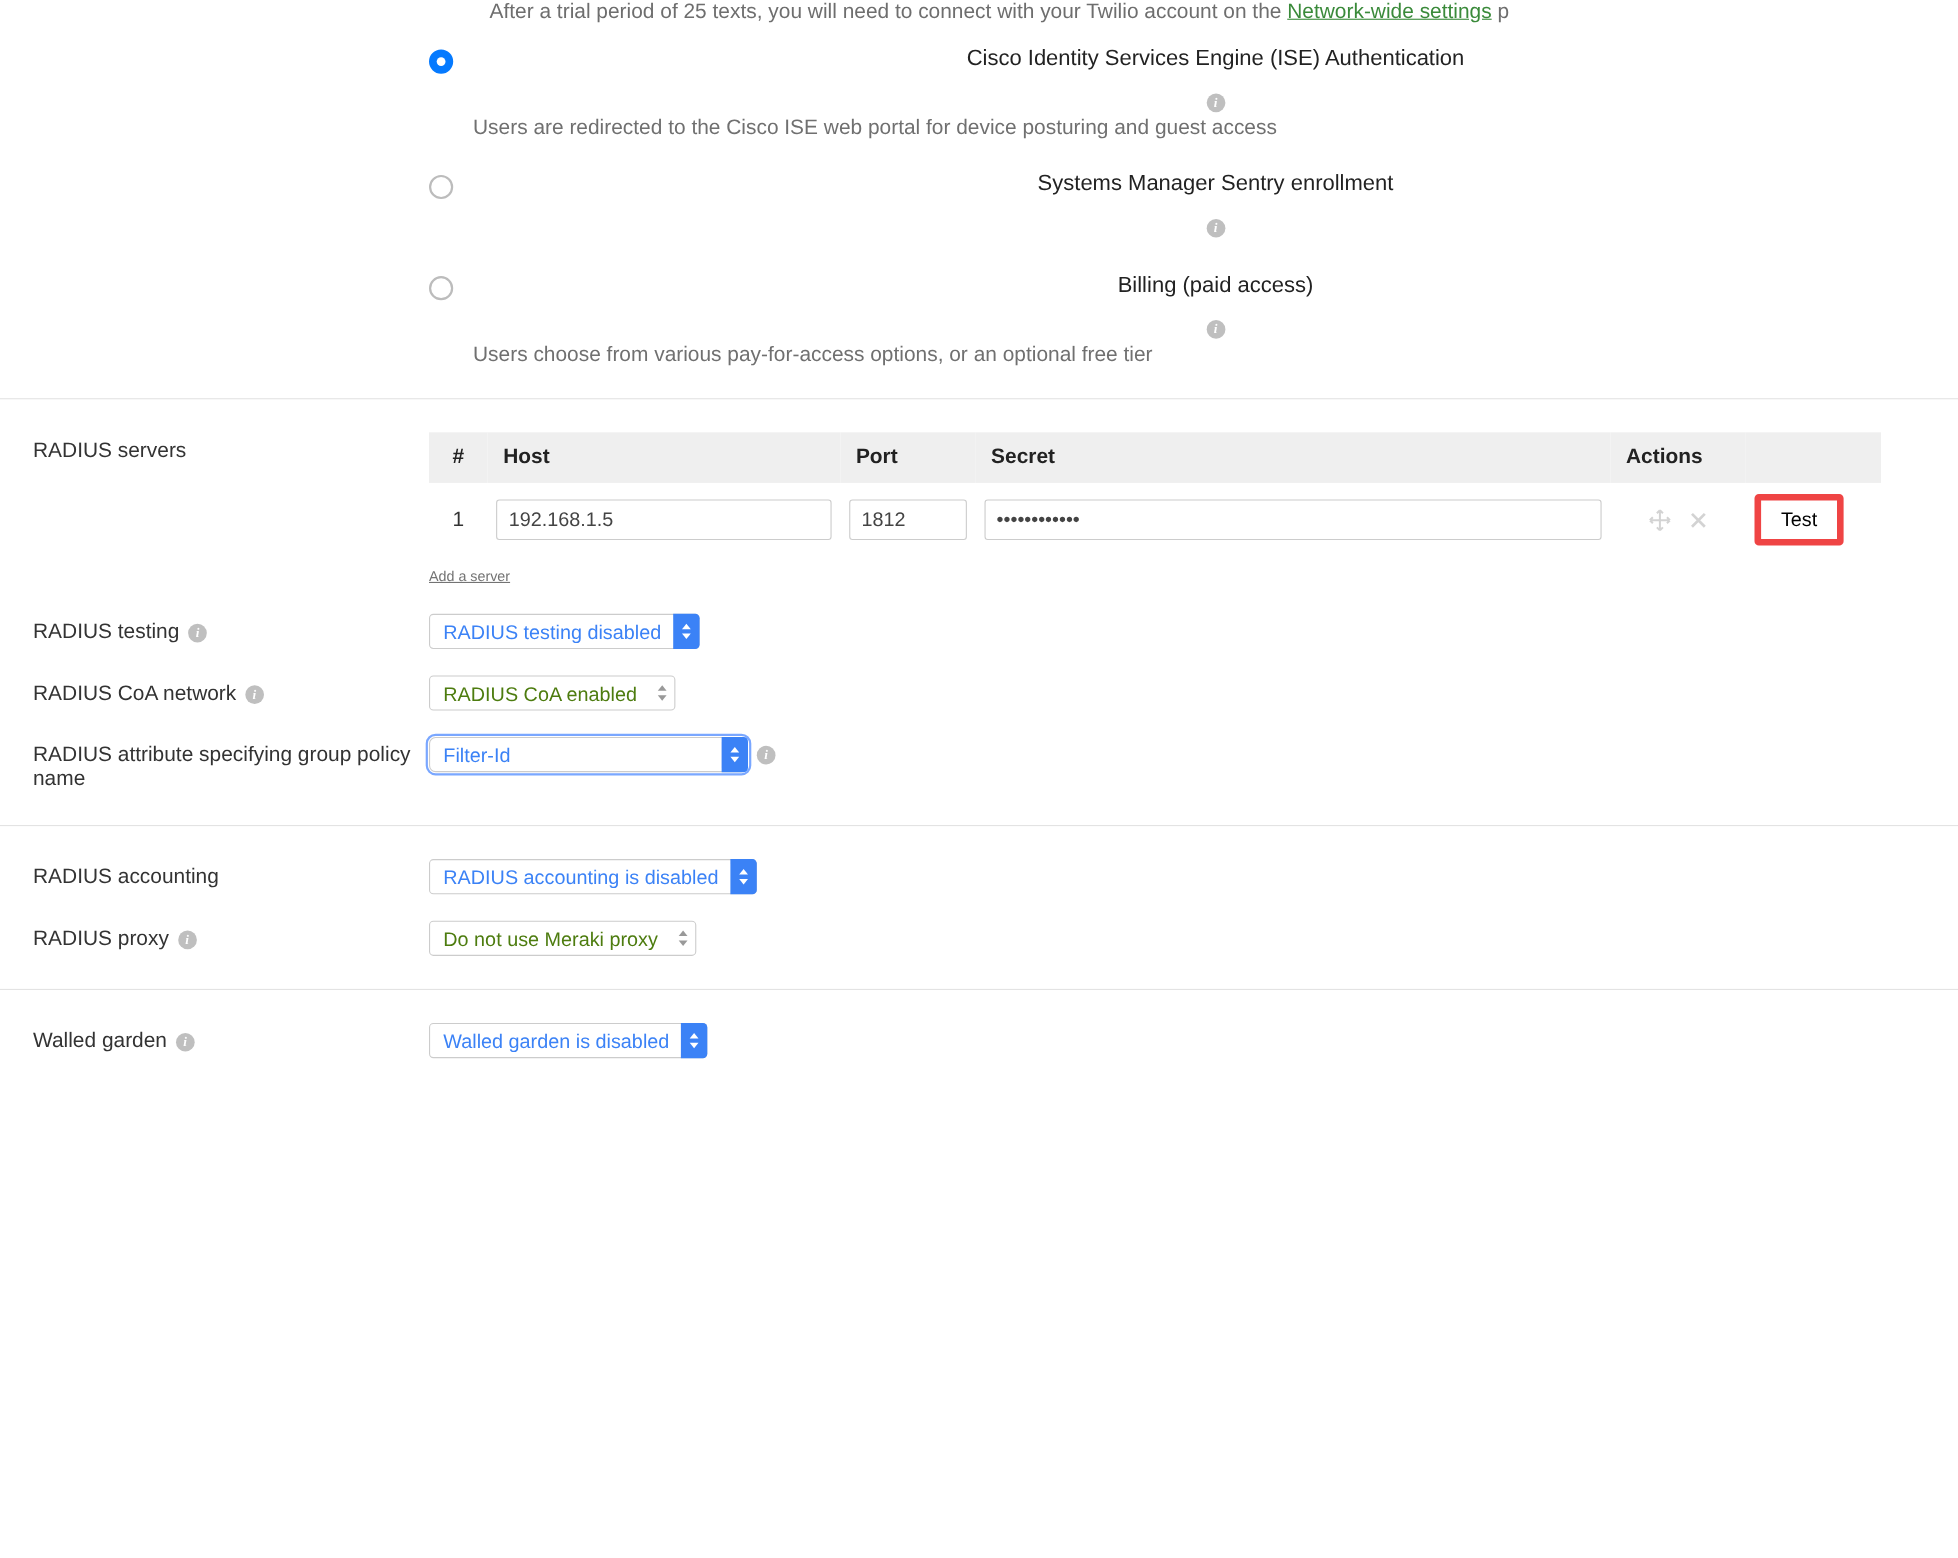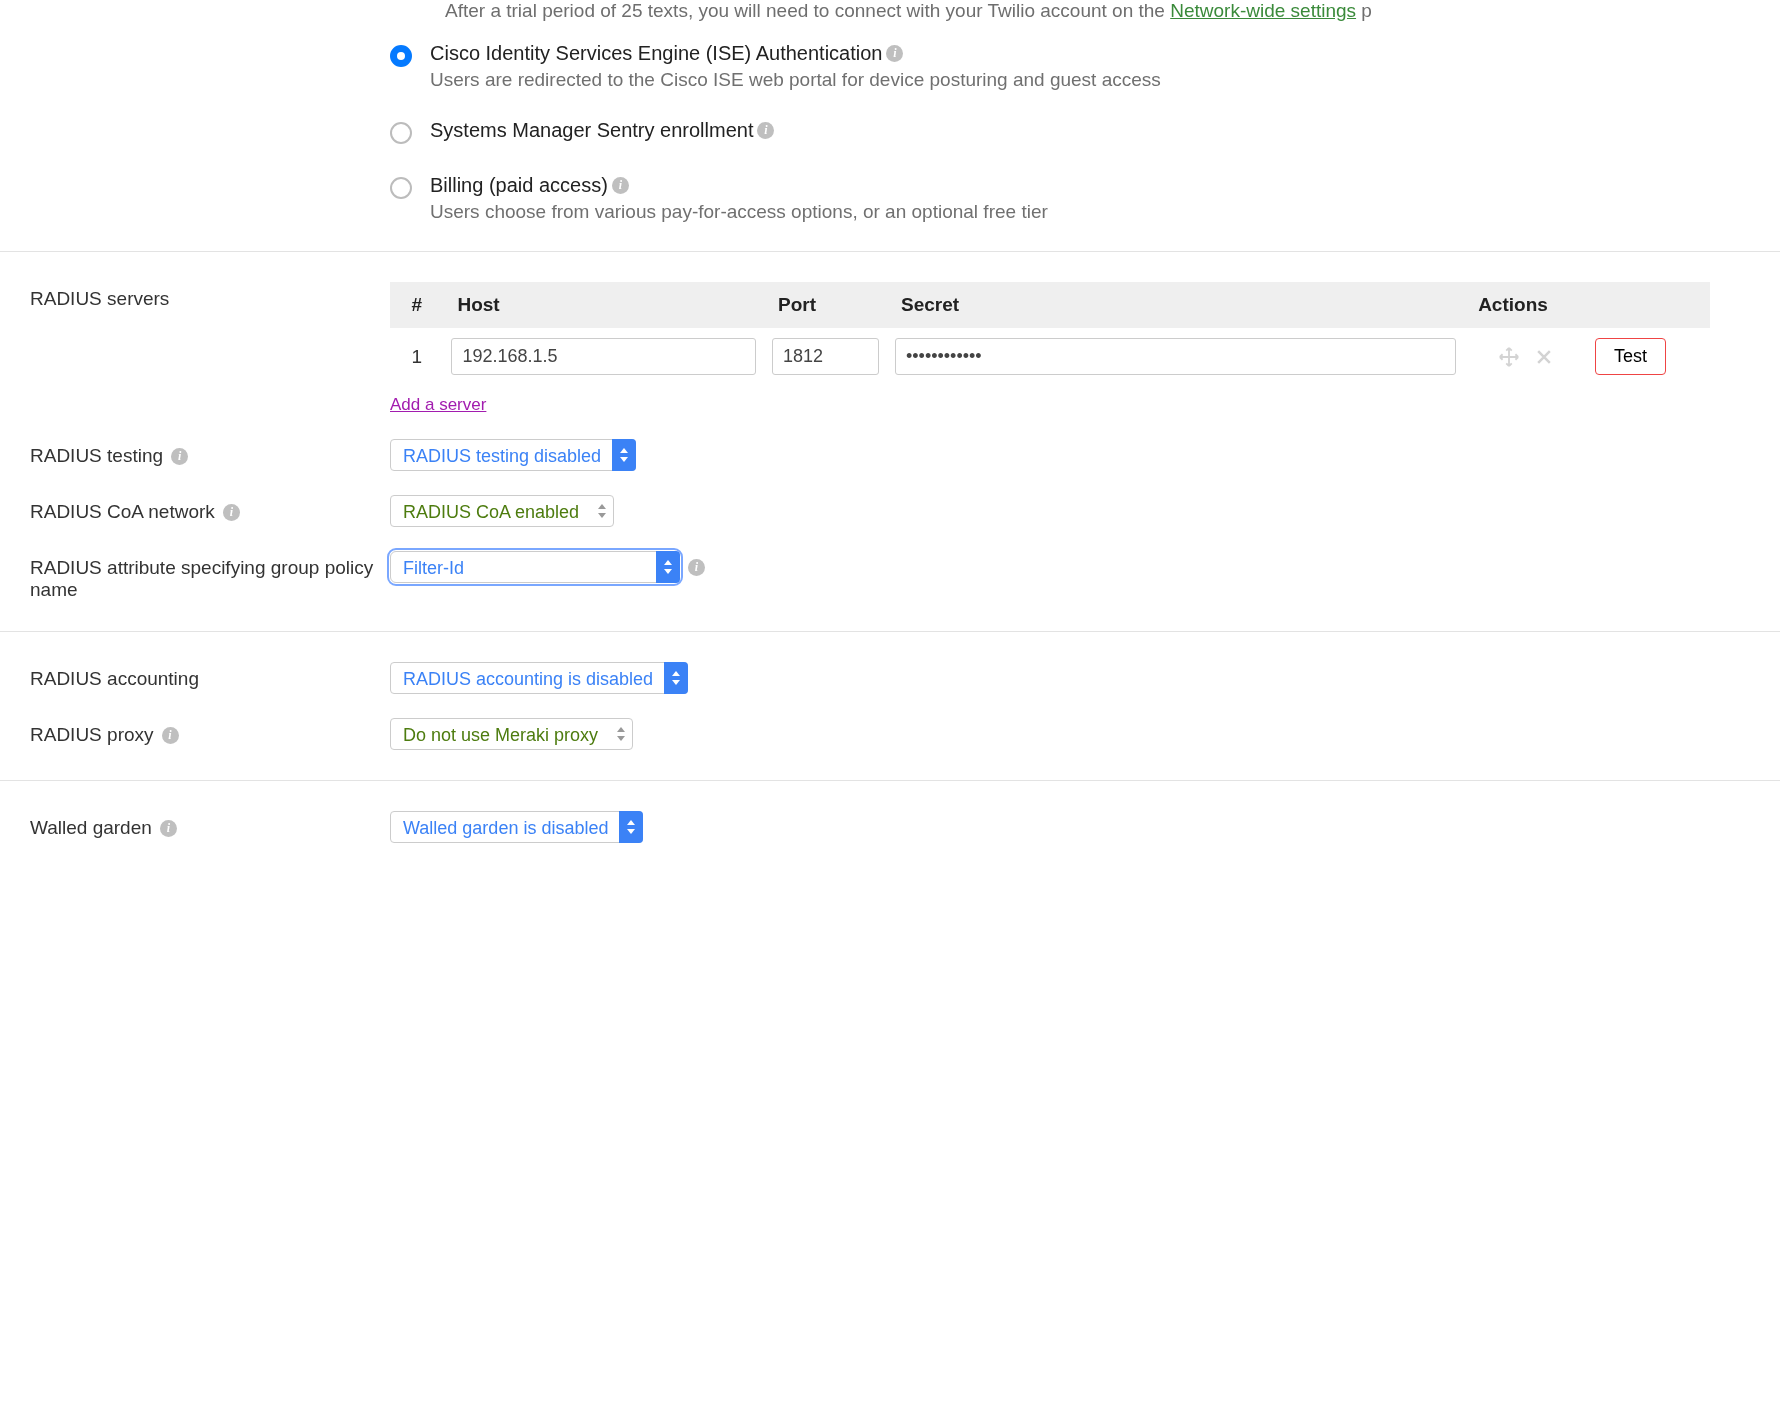--- a/index.html
+++ b/index.html
@@ -71,22 +71,23 @@
     top: 50%; left: 50%;
     transform: translate(-50%, -50%);
   }
   .radio-body { flex: 1; }
   .radio-title {
     color: #222;
     font-weight: 400;
     font-size: 20px;
     display: flex;
     align-items: center;
-    gap: 4px;
+    gap: 20px;
     margin-bottom: 4px;
+    flex-direction: column;
   }
   .radio-desc {
     color: #707070;
     font-size: 19px;
   }
   .info-icon {
     width: 17px; height: 17px;
     background: #bfbfbf;
     color: #fff;
     border-radius: 50%;
@@ -139,31 +140,31 @@
     gap: 14px;
     justify-content: center;
   }
   .move-icon, .x-icon {
     color: #d3d3d3;
     cursor: pointer;
   }
   .move-icon svg, .x-icon svg { display: block; }
   .btn {
     background: #fff;
-    border: 1px solid #ef4444;
+    border: 6px solid #ef4444;
     border-radius: 4px;
     padding: 7px 18px;
     font-size: 18px;
     cursor: pointer;
   }
   .add-link {
-    color: #a21caf;
+    color: #737373;
     text-decoration: underline;
     font-weight: 500;
-    font-size: 17px;
+    font-size: 13px;
     display: inline-block;
     margin-top: 10px;
   }
   .select-wrap {
     position: relative;
     display: inline-block;
   }
   .select-wrap .sel-body {
     border: 1px solid #ccc;
     border-radius: 4px;

